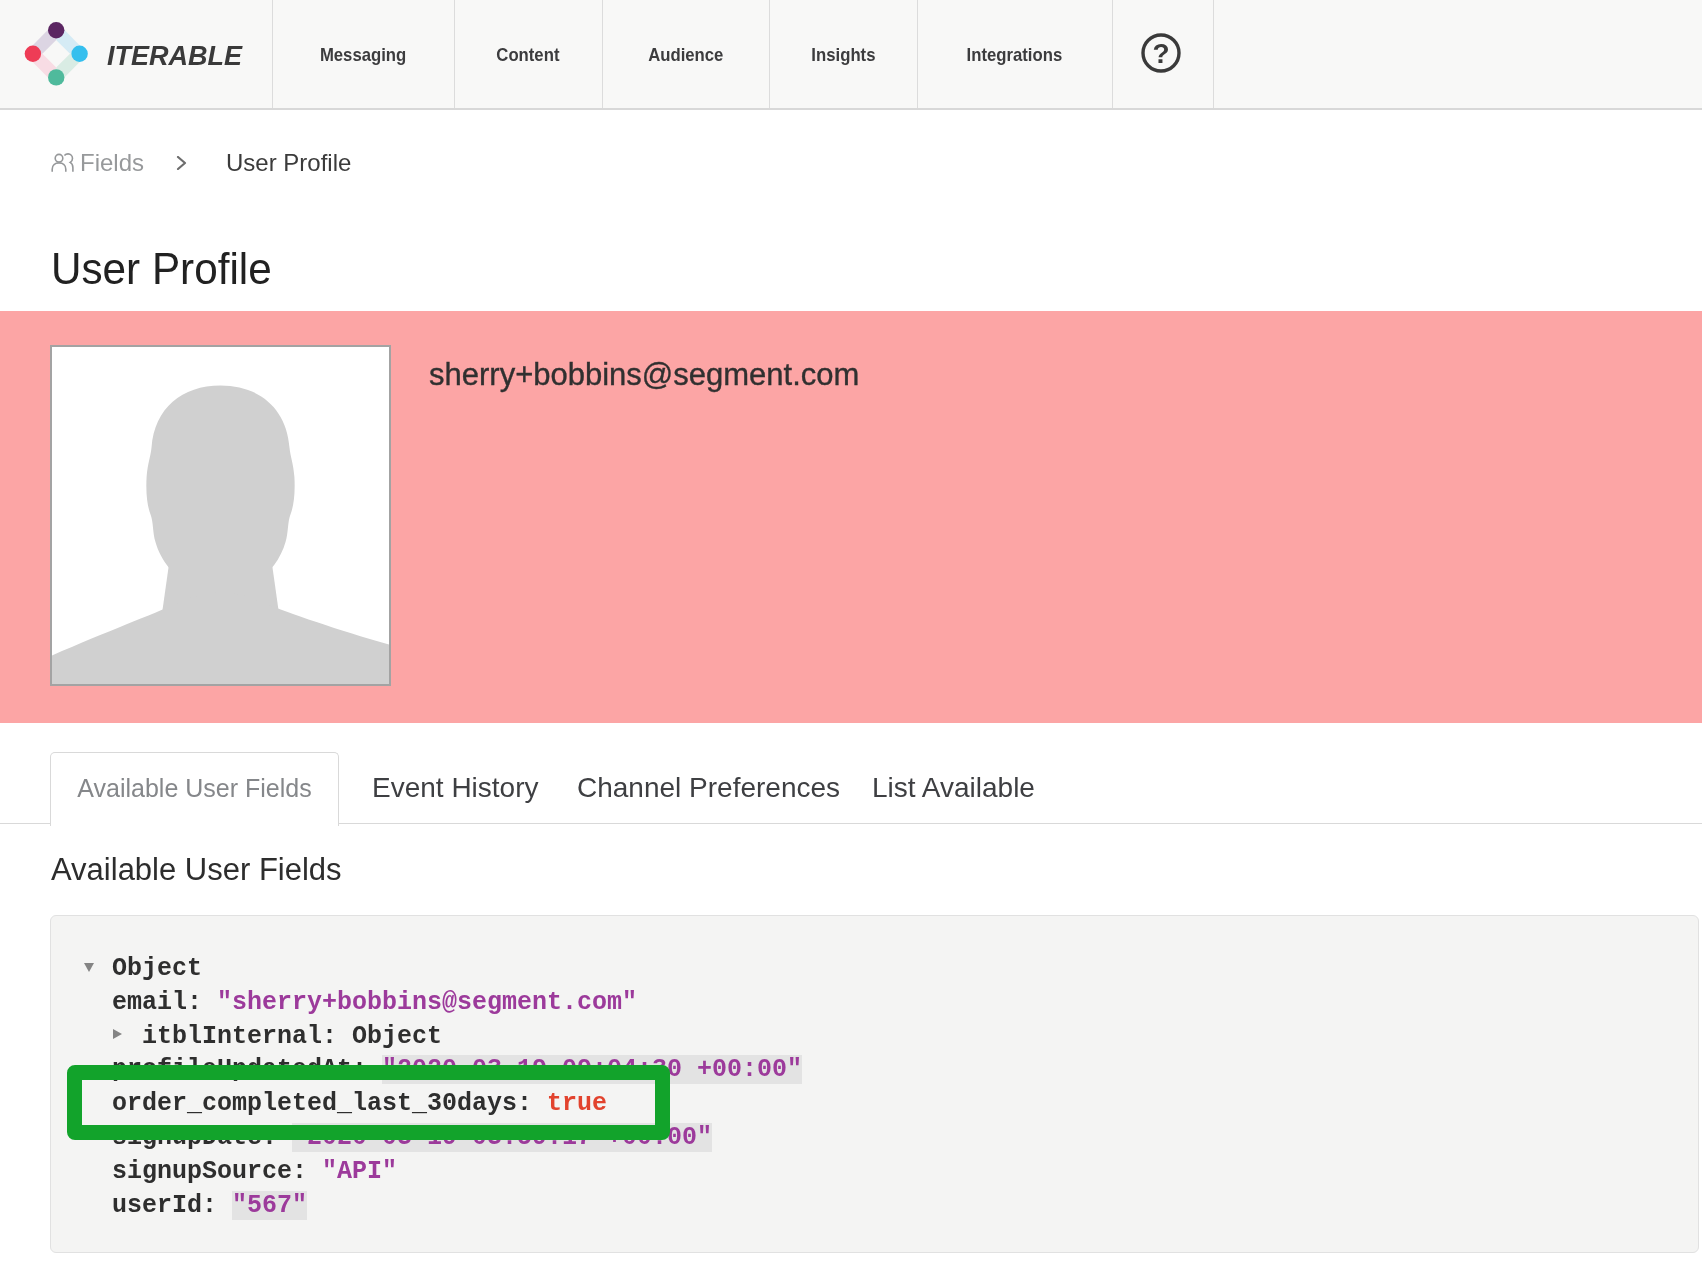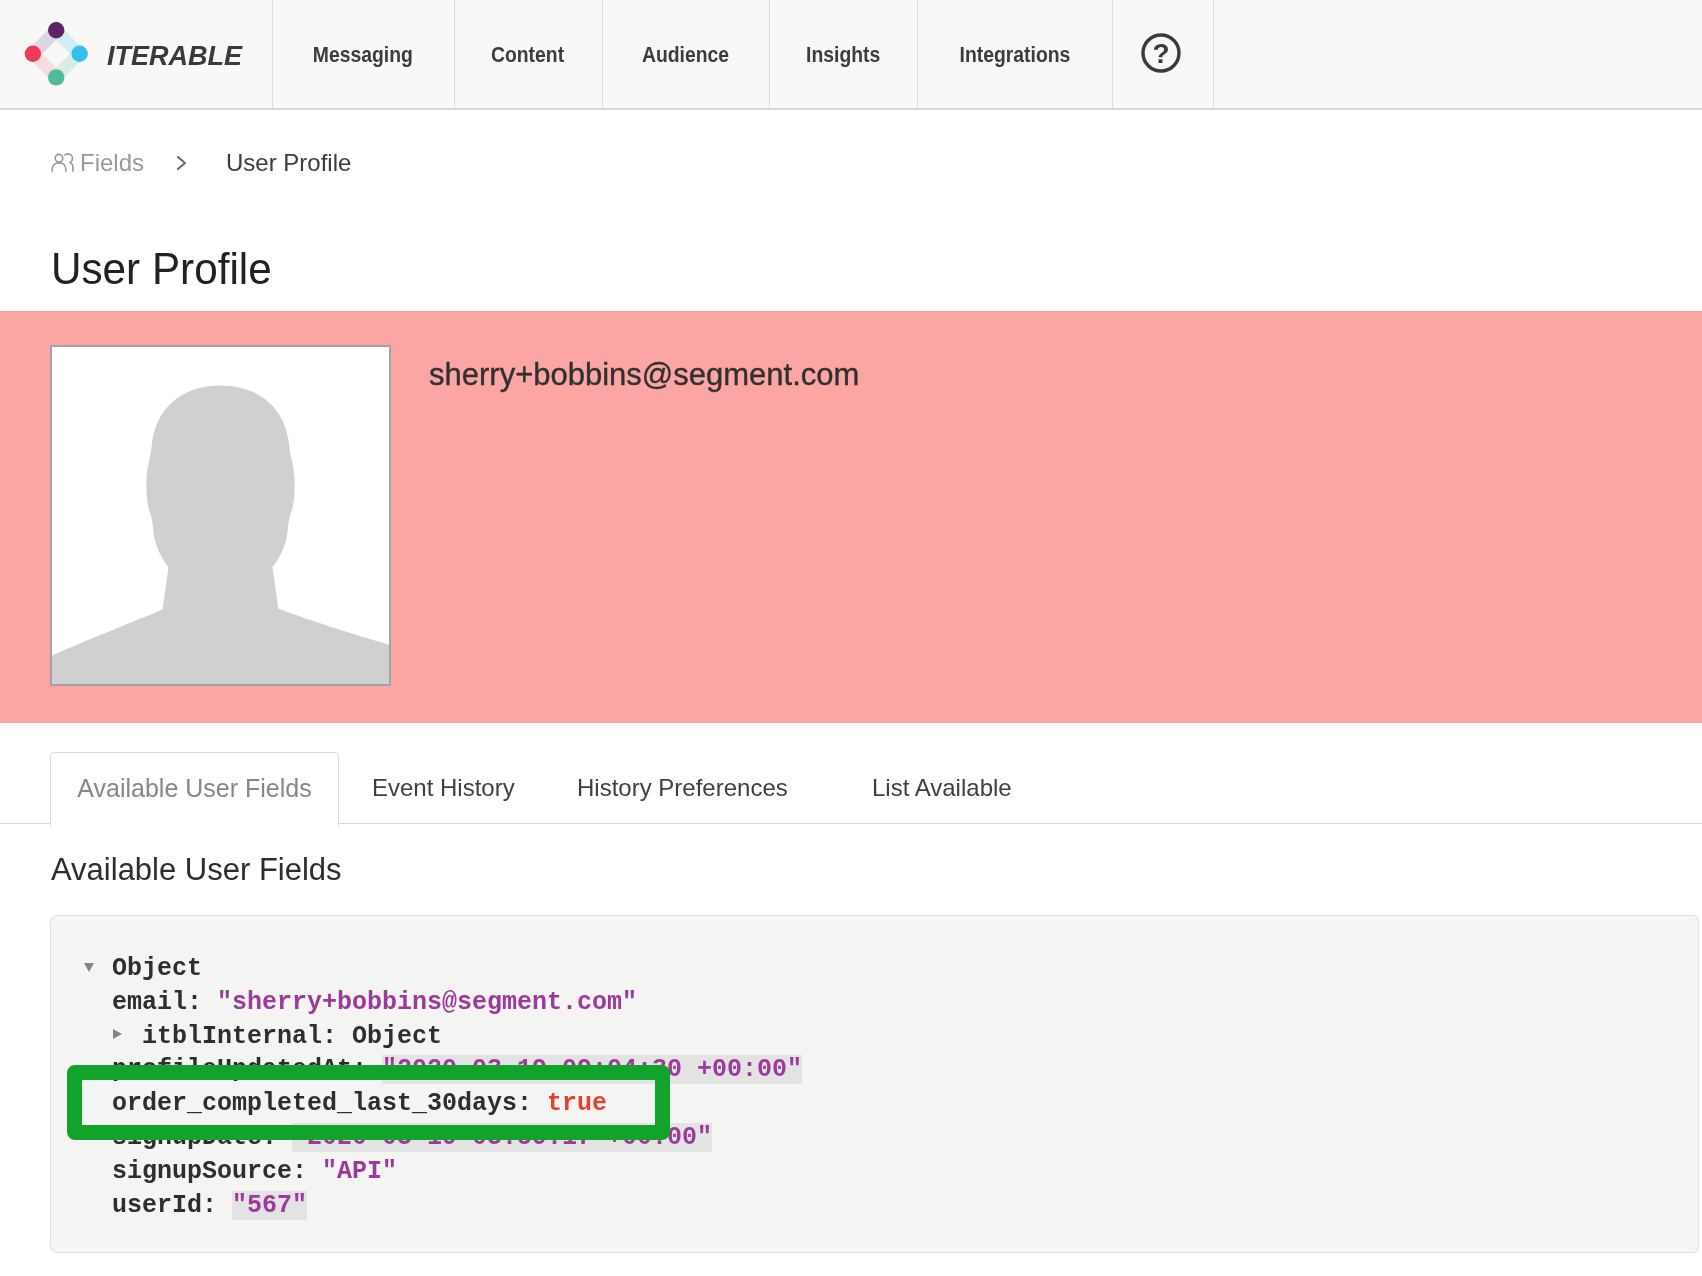--- a/index.html
+++ b/index.html
@@ -4,39 +4,39 @@
 <style>
   html,body{margin:0;padding:0;}
   body{width:1702px;height:1276px;position:relative;background:#ffffff;
        font-family:"Liberation Sans", sans-serif; overflow:hidden;}
   .abs{position:absolute;}
   
   #header{position:absolute;left:0;top:0;width:1702px;height:108px;
           background:#f8f8f7;border-bottom:2px solid #d8d8d8;}
   .sep{position:absolute;top:0;width:1px;height:108px;background:#dcdcdc;}
   .navitem{position:absolute;top:0;height:108px;line-height:109px;
-           font-size:22px;font-weight:700;color:#3c3c3e;text-align:center;}
+           font-size:19px;font-weight:700;color:#3c3c3e;text-align:center;}
   .navitem span{display:inline-block;transform:scaleX(0.88);transform-origin:center;}
   #logotext{position:absolute;left:107px;top:0;height:109px;line-height:113px;
             font-size:27px;font-weight:700;color:#3a3a3a;letter-spacing:0px;font-style:italic;}
   
   #crumb{position:absolute;left:51px;top:149px;height:28px;font-size:24px;color:#97999b;white-space:nowrap;}
   
   #h1{position:absolute;left:51px;top:244px;font-size:44px;font-weight:400;color:#212121;transform:scaleX(0.96);transform-origin:left;}
   
   #band{position:absolute;left:0;top:311px;width:1702px;height:412px;background:#fca5a5;}
   #avatarbox{position:absolute;left:50px;top:34px;width:337px;height:337px;
              background:#ffffff;border:2px solid #a3a3a3;}
   #email{position:absolute;left:429px;top:46px;font-size:31px;color:#303030;-webkit-text-stroke:0.35px #303030;}
   
   #tabline{position:absolute;left:0;top:823px;width:1702px;height:1px;background:#d9d9d9;}
   #activetab{position:absolute;left:50px;top:752px;width:287px;height:73px;background:#ffffff;
              border:1px solid #d9d9d9;border-bottom:none;border-radius:5px 5px 0 0;
              text-align:center;line-height:71px;font-size:25px;color:#85878a;}
-  .tab{position:absolute;top:752px;height:71px;line-height:71px;font-size:24px;color:#3e3f42;}
+  .tab{position:absolute;top:752px;height:71px;line-height:71px;font-size:28px;color:#3e3f42;}
   
   #sechead{position:absolute;left:51px;top:852px;font-size:31px;font-weight:400;color:#2d2d2d;}
   #codeblock{position:absolute;left:50px;top:915px;width:1647px;height:336px;
              background:#f4f4f3;border:1px solid #e1e1e1;border-radius:6px;}
   #code{position:absolute;left:112px;top:952px;font-family:"Liberation Mono",monospace;
         font-size:25px;font-weight:700;line-height:33.8px;color:#2e2e2e;white-space:pre;}
   .cline{position:relative;height:33.8px;}
   .pur{color:#9c3a9b;font-weight:700;}
   .red{color:#e2432e;font-weight:700;text-align:right;}
   .hl{background:#e3e3e3;}
@@ -107,21 +107,21 @@
           <path d="M 0,342 L 0,313 C 55,289 103,271 127,260 C 146,252 160,249 171,249 C 182,249 197,252 216,260 C 240,270 290,287 342,302 L 342,342 Z"></path>
         </g>
       </svg>
     </div>
     <div id="email">sherry+bobbins@segment.com</div>
   </div>
 
   <div id="tabline"></div>
   <div id="activetab">Available User Fields</div>
   <div class="tab" style="left:372px">Event History</div>
-  <div class="tab" style="left:577px">History Preferences</div>
+  <div class="tab" style="left:577px">Channel Preferences</div>
   <div class="tab" style="left:872px">List Available</div>
 
   <div id="sechead">Available User Fields</div>
 
   <div id="codeblock"></div>
   <div id="code"><div class="cline"><span class="tri-d"></span>Object</div><div class="cline">email: <span class="pur">"sherry+bobbins@segment.com"</span></div><div class="cline"><span class="tri-r"></span>  itblInternal: Object</div><div class="cline">profileUpdatedAt: <span class="pur hl">"2020-03-19 09:04:30 +00:00"</span></div><div class="cline">order_completed_last_30days: <span class="red">true</span></div><div class="cline">signupDate: <span class="pur hl">"2020-03-19 03:59:17 +00:00"</span></div><div class="cline">signupSource: <span class="pur">"API"</span></div><div class="cline">userId: <span class="pur hl">"567"</span></div></div>
 
   <div id="greenbox"></div>
 
 </body></html>

